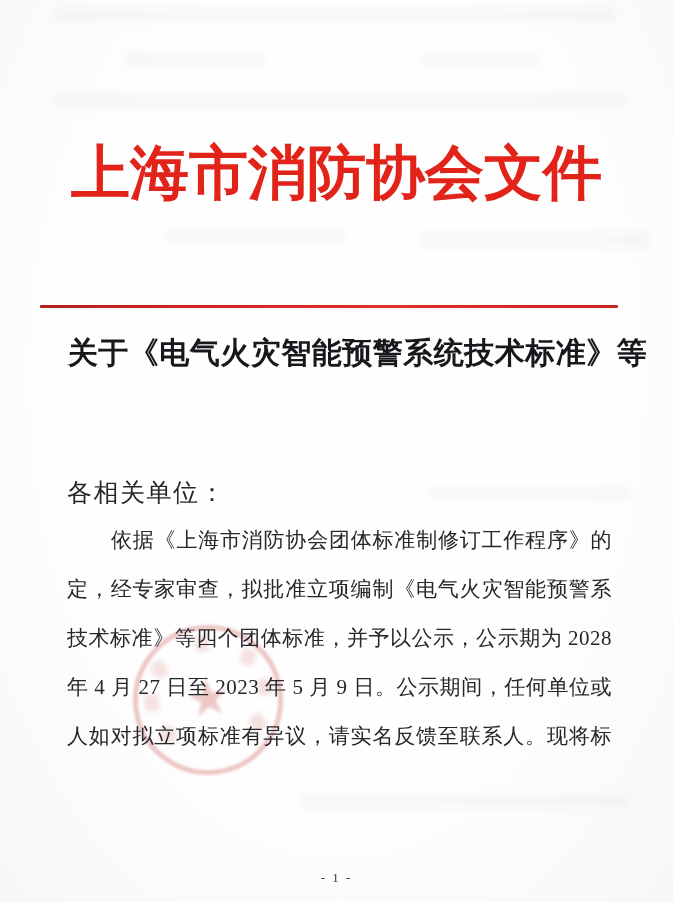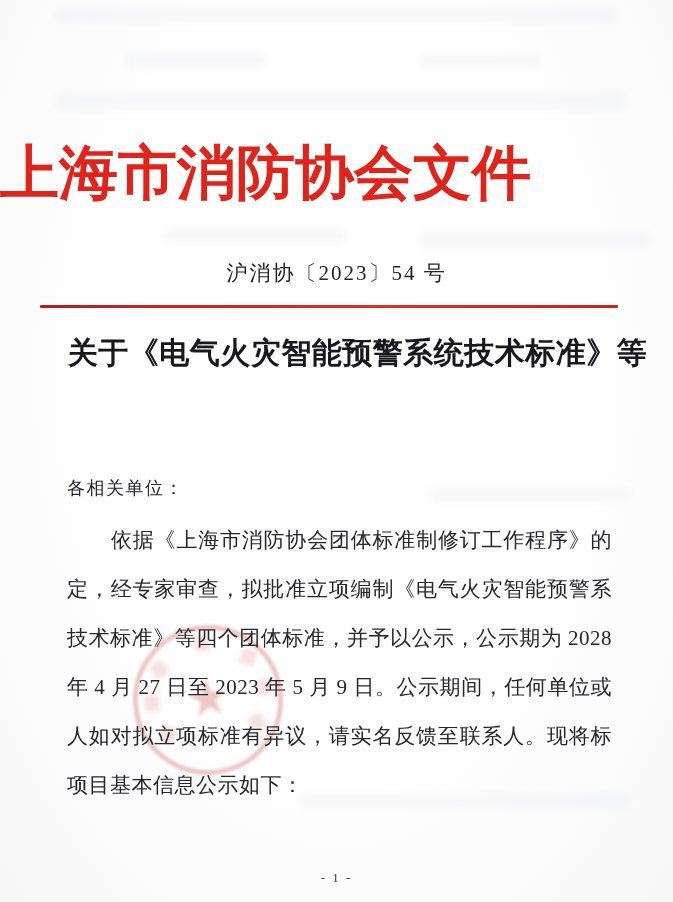--- a/index.html
+++ b/index.html
@@ -24,21 +24,21 @@
     filter: blur(3px);
     border-radius: 2px;
   }
 
   
   .org-title {
     position: absolute;
     top: 138px;
     left: 0;
     width: 100%;
-    text-align: left;
+    text-align: center;
     font-size: 59px;
     line-height: 70px;
     font-weight: 900;
     color: var(--header-red, #e2231a);
     letter-spacing: 0px;
     white-space: nowrap;
   }
 
   .doc-number {
     position: absolute;
@@ -73,21 +73,21 @@
     font-weight: 700;
     color: var(--title-ink, #17171c);
     letter-spacing: 0.5px;
     padding-left: 21px;
   }
 
   .salutation {
     position: absolute;
     top: 476px;
     left: 67px;
-    font-size: 18px;
+    font-size: 25px;
     color: var(--body-ink, #26262b);
     letter-spacing: 1.5px;
     font-family: Liberation Serif, serif;
   }
 
   .body-block {
     position: absolute;
     top: 516px;
     left: 67px;
     width: 545px;
@@ -183,34 +183,32 @@
     <div class="seal-mark m2"></div>
     <div class="seal-mark m3"></div>
     <div class="seal-mark m4"></div>
     <div class="seal-mark m5"></div>
     <div class="seal-mark m6"></div>
     <div class="seal-mark m7"></div>
   </div>
 
   <div class="org-title">上海市消防协会文件</div>
 
-  <div class="doc-number">沪消协〔2023〕54 号</div>
 
   <div class="red-rule"></div>
 
   <div class="notice-title">
     <div>关于《电气火灾智能预警系统技术标准》等</div>
   </div>
 
   <div class="salutation">各相关单位：</div>
 
   <div class="body-block">
     <div class="body-line indent">依据《上海市消防协会团体标准制修订工作程序》的规</div>
     <div class="body-line">定，经专家审查，拟批准立项编制《电气火灾智能预警系统</div>
     <div class="body-line">技术标准》等四个团体标准，并予以公示，公示期为 2028</div>
     <div class="body-line">年 4 月 27 日至 2023 年 5 月 9 日。公示期间，任何单位或个</div>
     <div class="body-line">人如对拟立项标准有异议，请实名反馈至联系人。现将标准</div>
-    <div class="body-line last">项目基本信息公示如下：</div>
   </div>
 
   <div class="page-number">- 1 -</div>
 
 </div>
 
 </body></html>

